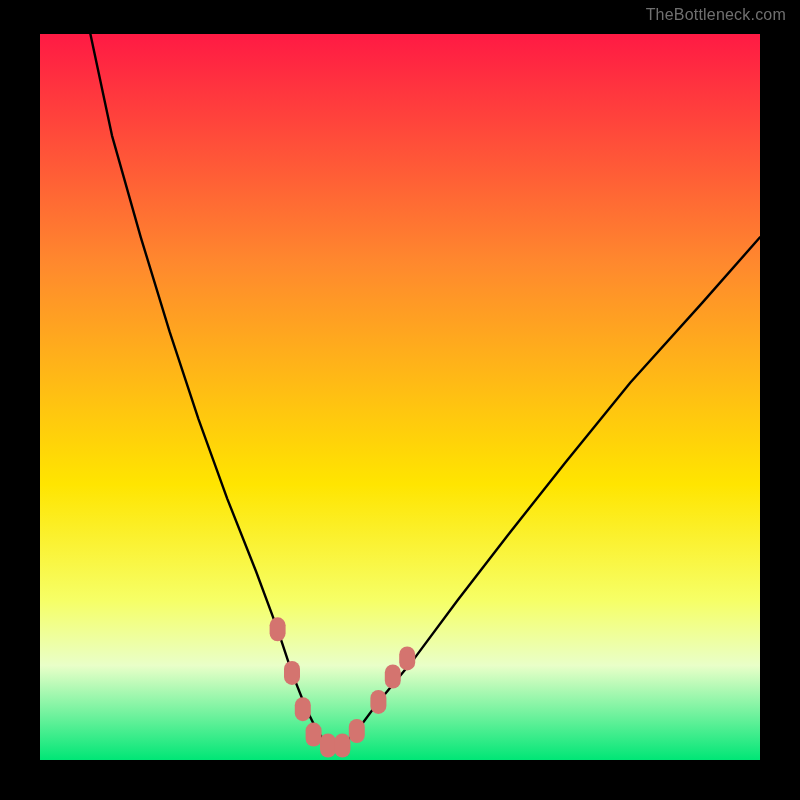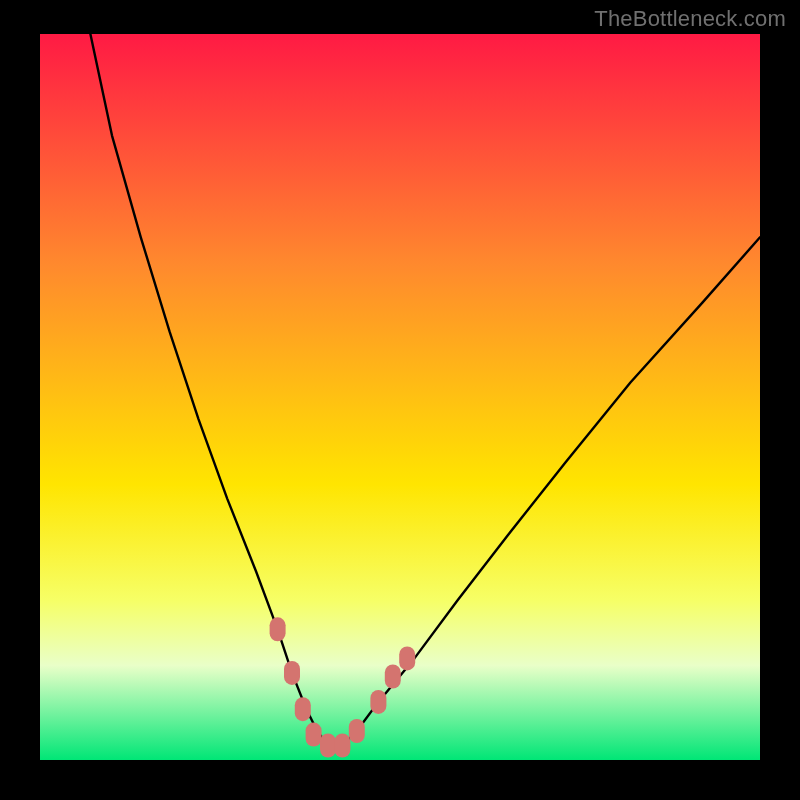--- a/index.html
+++ b/index.html
@@ -15,21 +15,21 @@
     position: relative;
     width: 800px;
     height: 800px;
     background: #000;
   }
   .watermark {
     position: absolute;
     top: 6px;
     right: 14px;
     color: #707070;
-    font-size: 22px;
+    font-size: 16px;
     font-weight: 500;
     letter-spacing: 0.2px;
     z-index: 50;
   }
   svg.plot {
     position: absolute;
     left: 0;
     top: 0;
   }
 </style>

